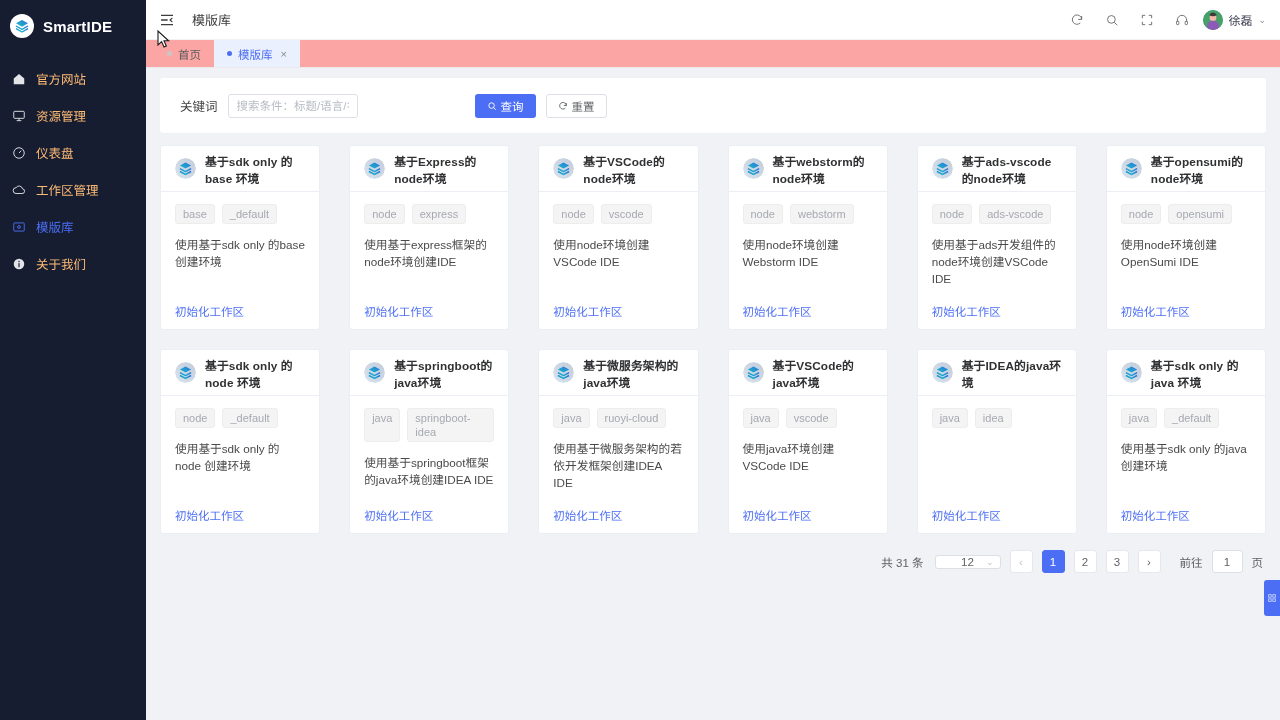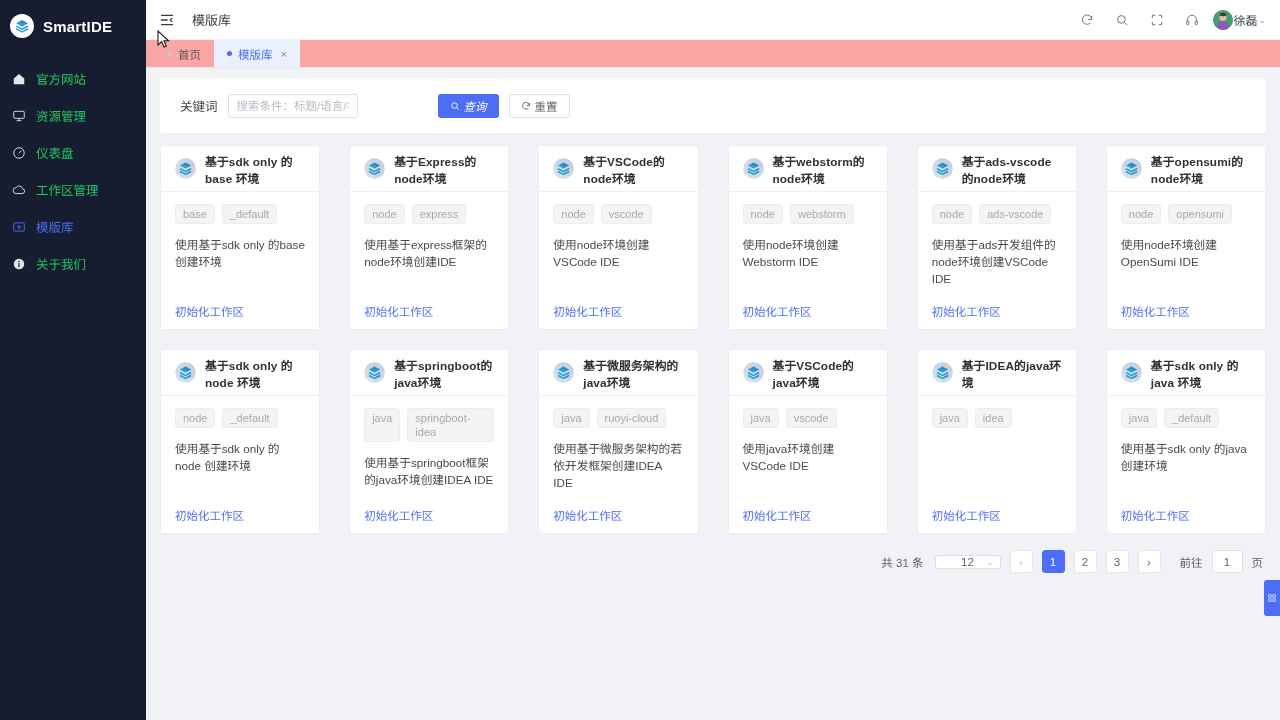--- a/index.html
+++ b/index.html
@@ -37,21 +37,21 @@
   .brand-name {
     color: #ffffff; font-size: 15px; font-weight: bold;
     letter-spacing: .2px;
   }
   .nav { margin-top: 8px; }
   .nav-item {
     height: 37px;
     display: flex; align-items: center;
     padding-left: 11px;
     gap: 10px;
-    color: #22c55e;
+    color: #fdba74;
     font-size: 12.5px;
     cursor: pointer;
     user-select: none;
   }
   .nav-item .nav-ico {
     width: 15px; height: 15px;
     display: flex; align-items: center; justify-content: center;
     flex: 0 0 15px;
   }
   .nav-item.active { color: #4c6ef5; }
@@ -67,21 +67,21 @@
     padding: 0 14px 0 12px;
     border-bottom: 1px solid #f2f2f2;
   }
   .hamburger { width: 18px; height: 18px; display:flex; align-items:center; justify-content:center; cursor: pointer; }
   .page-title { margin-left: 16px; font-size: 13px; color: #3d3d3d; }
   .topbar-spacer { flex: 1; }
   .topbar-icons { display: flex; align-items: center; gap: 19px; }
   .tb-ico { width: 16px; height: 16px; display:flex; align-items:center; justify-content:center; cursor:pointer; color:#5e6278; }
   .tb-ico svg { stroke: #606266; fill:none; stroke-width:1.5; }
   .user {
-    display: flex; align-items: center; margin-left: 13px; cursor: pointer;
+    display: flex; align-items: center; gap: 5px; margin-left: 13px; cursor: pointer;
   }
   .avatar {
     width: 20px; height: 20px; border-radius: 50%; overflow: hidden;
     background: #4caf7d; flex: 0 0 20px; position: relative;
   }
   .user-name { font-size: 12px; color: #3f4254; }
   .caret-dn { font-size: 9px; color: #909399; margin-left:1px; }
 
   
   .tabstrip {
@@ -121,21 +121,21 @@
     outline: none; font-family: inherit;
     background:#fff;
   }
   .search-input::placeholder { color: #b7bbc4; }
   .btn {
     height: 24px; border-radius: 3px; font-size: 11.5px;
     display: inline-flex; align-items: center; justify-content: center;
     gap: 4px; padding: 0 11px; cursor: pointer; border: 1px solid transparent;
     font-family: inherit;
   }
-  .btn-primary { background: #4c6ef5; color: #fff; margin-left: 80px; font-style: italic; }
+  .btn-primary { background: #4c6ef5; color: #fff; margin-left: 117px; }
   .btn-default { background: #fff; color: #606266; border-color: #dcdfe6; margin-left: 10px; }
   .btn svg { width: 10px; height: 10px; }
 
   
   .card-area { margin-top: 12px; }
   .grid {
     display: grid;
     grid-template-columns: repeat(6, 1fr);
     gap: 19px 29px;
   }

